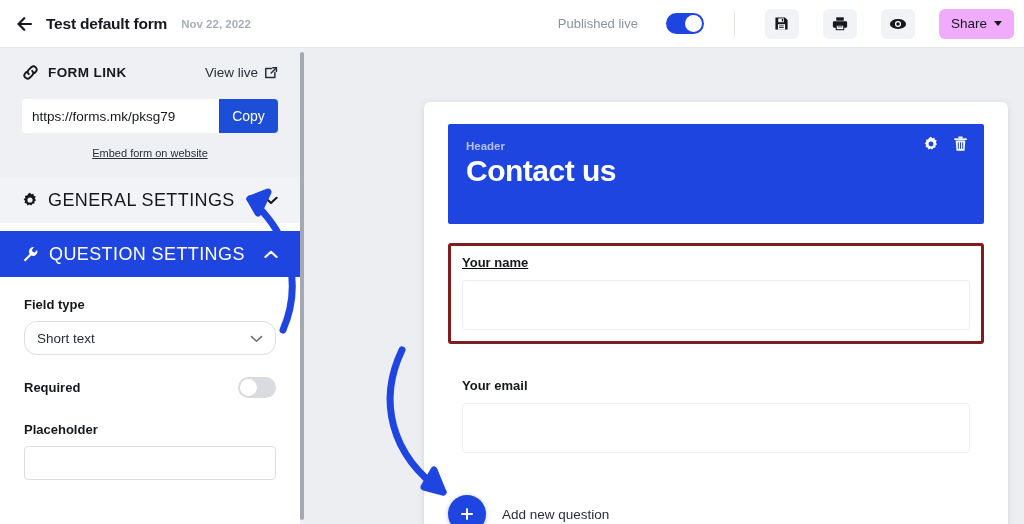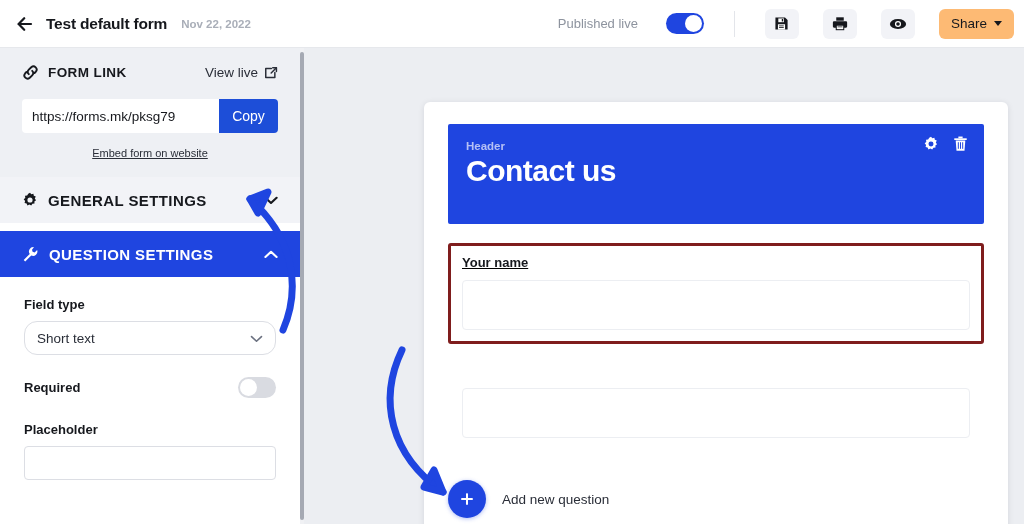--- a/index.html
+++ b/index.html
@@ -52,21 +52,21 @@
   .divider-v {
     width: 1px; height: 26px; background: #e3e5ea; margin: 0 14px;
   }
   .icon-btn {
     width: 34px; height: 30px; border-radius: 6px;
     background: #f2f3f7;
     display: flex; align-items: center; justify-content: center;
     margin-right: 8px; cursor: pointer; color: #16181d;
   }
   .share-btn {
-    height: 30px; border-radius: 6px; background: #fdba74;
+    height: 30px; border-radius: 6px; background: #f0abfc;
     display: flex; align-items: center; gap: 7px;
     padding: 0 12px; cursor: pointer;
     font-size: 13.5px; color: #16181d;
   }
   .caret-down {
     width: 0; height: 0;
     border-left: 4.5px solid transparent;
     border-right: 4.5px solid transparent;
     border-top: 5px solid #16181d;
   }
@@ -119,21 +119,21 @@
     height: 46px; display: flex; align-items: center;
     padding: 0 22px; cursor: pointer;
   }
   .section-general {
     background: #f2f3f7; color: #16181d;
   }
   .section-question {
     background: #1f45e0; color: #ffffff; margin-top: 8px;
   }
   .section-label {
-    font-size: 15px; font-weight: bold; letter-spacing: 0.4px;
+    font-size: 18px; font-weight: normal; letter-spacing: 0.4px;
     margin-left: 10px;
   }
   .section-chev { margin-left: auto; }
 
   .settings-body { padding: 20px 24px 0 24px; }
   .field-label {
     font-size: 13px; font-weight: bold; color: #16181d;
   }
   .select-box {
     margin-top: 9px; height: 34px;
@@ -409,20 +409,21 @@
         <div class="fh-sub">Header</div>
         <div class="fh-title">Contact us</div>
       </div>
 
       <div class="question-block selected">
         <div class="q-label">Your name</div>
         <input class="q-input" value="" style="">
       </div>
 
       <div class="question-block">
+        <div class="q-label">Your email</div>
         <input class="q-input" value="" style="">
       </div>
 
       <div class="add-row">
         <div class="add-btn">
           <svg width="16" height="16" viewBox="0 0 16 16">
             <rect x="7" y="2.2" width="2" height="11.6" rx="0.6" fill="#ffffff"></rect>
             <rect x="2.2" y="7" width="11.6" height="2" rx="0.6" fill="#ffffff"></rect>
           </svg>
         </div>

